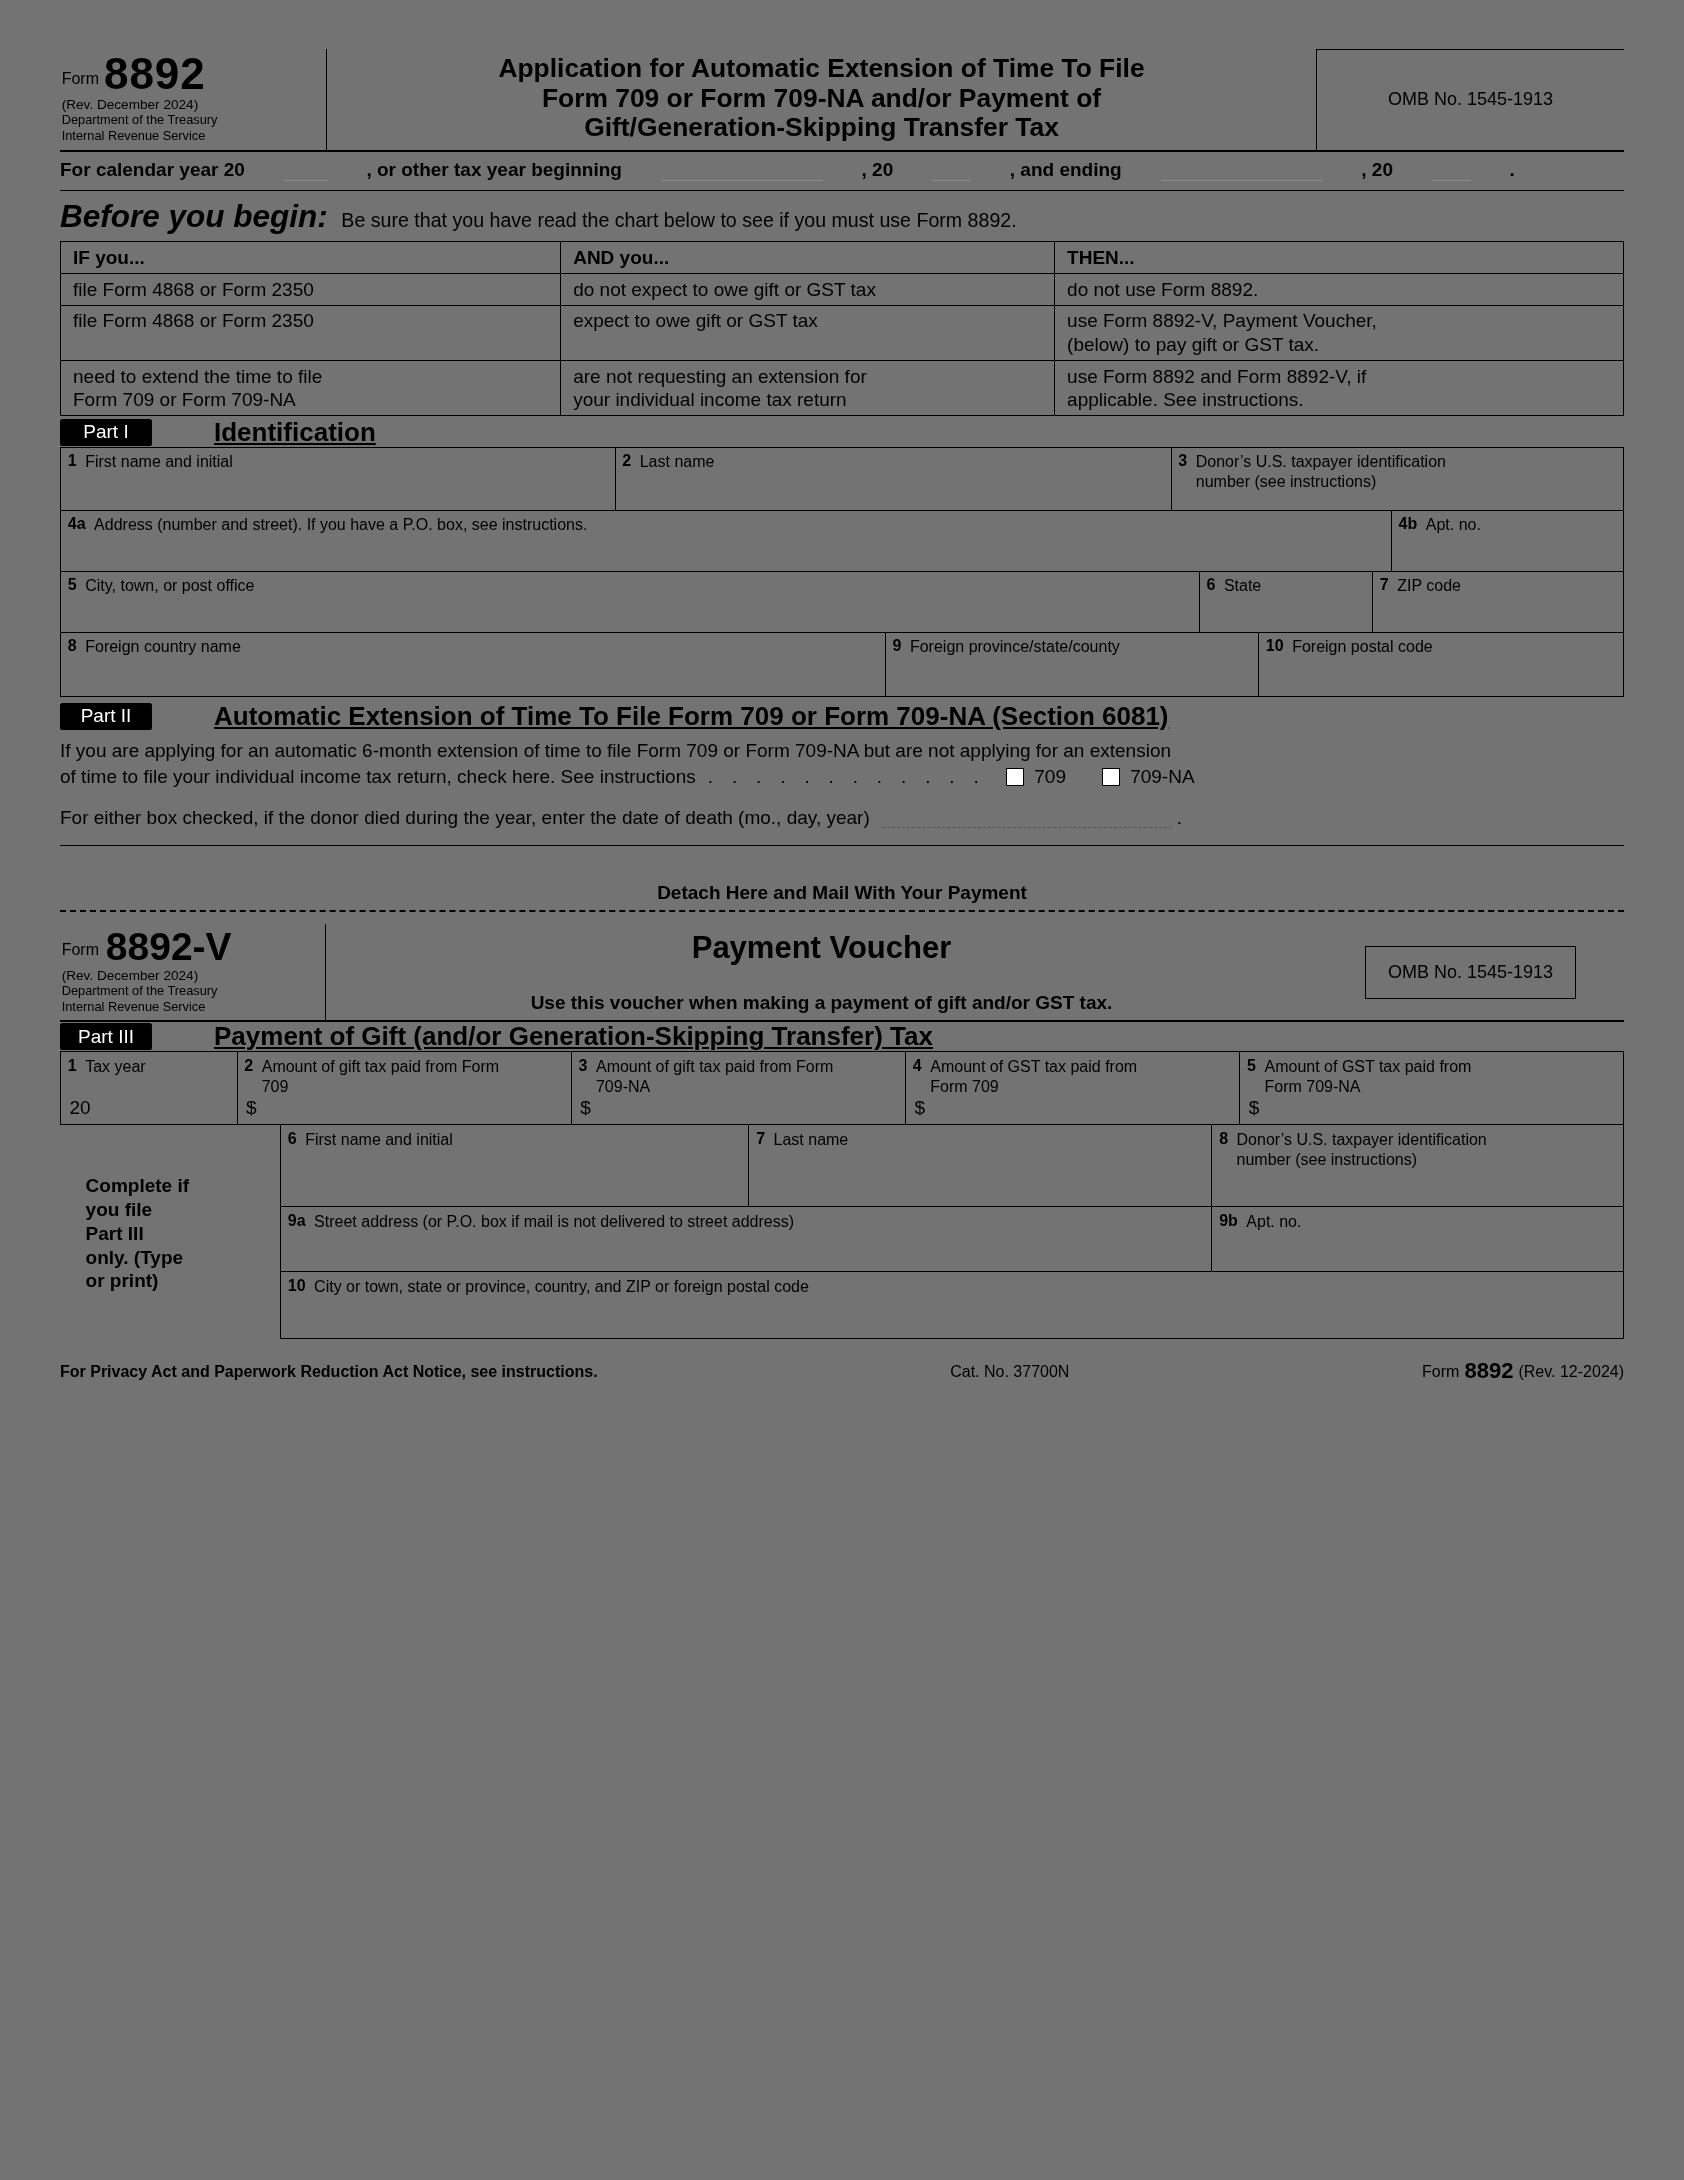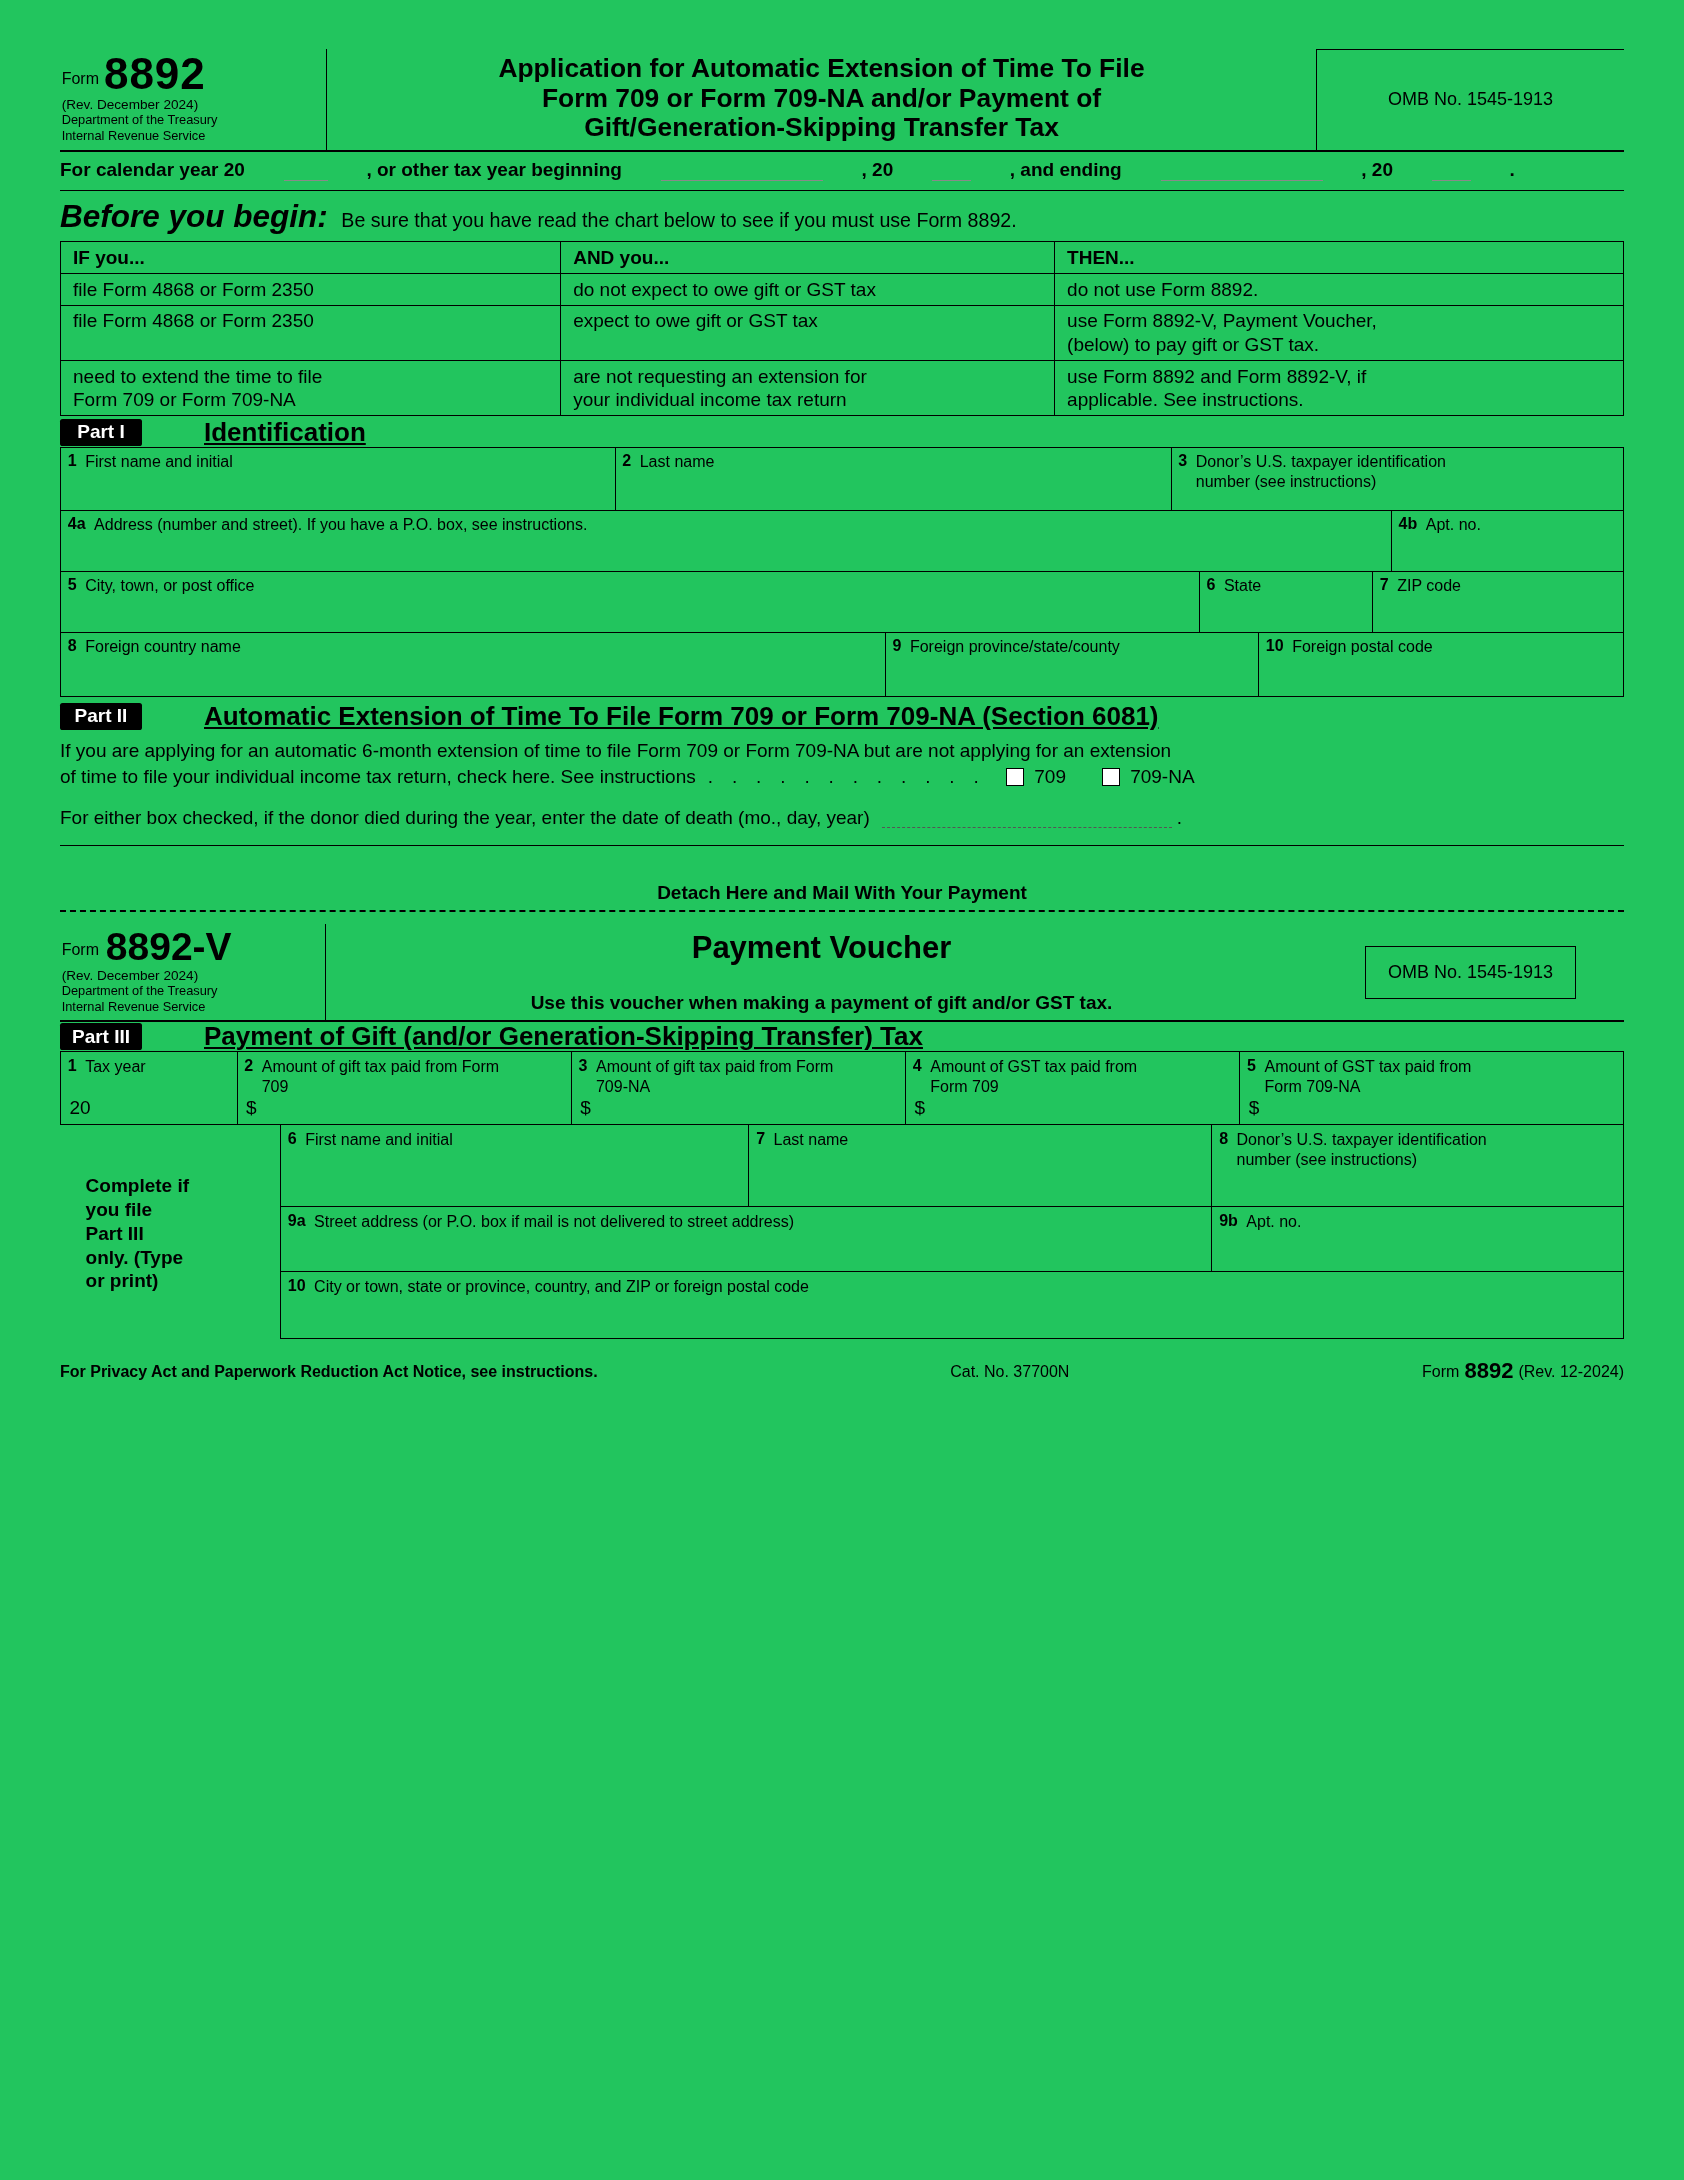--- a/index.html
+++ b/index.html
@@ -1,18 +1,18 @@
 <!DOCTYPE html>
 <html style="font-size:13.6px"><head>
 <meta charset="utf-8">
 <style>
   * { margin:0; padding:0; box-sizing:border-box; }
   html,body { background:#ffffff; }
   .page {
-    position:relative; width:1685px; height:2181px; background:#22c55e;
+    position:relative; width:1685px; height:2181px; background:#737373;
     font-family:"Liberation Sans", sans-serif; color:#000;
   }
   .content { position:absolute; left:60px; top:49px; width:1564px; }
   .pre { white-space:pre-line; }
 
   
   .hdr { display:flex; border-bottom:2.6px solid #000; }
   .hdr-left { width:266px; padding:5.1px 5.1px 5.1px 1.7px; }
   .form-line { display:flex; align-items:flex-end; }
   .form-word { font-size:16px; padding-bottom:6px; }
@@ -39,21 +39,21 @@
 
   
   table.chart { width:100%; border-collapse:collapse; }
   table.chart th, table.chart td { border:1.7px solid #000; font-size:19px; text-align:left;
     vertical-align:top; padding:3.4px 5.1px 4.3px 12px; line-height:1.22; font-weight:normal; }
   table.chart th { font-weight:bold; }
   .c1 { width:32%; } .c2 { width:31.6%; } .c3 { width:36.4%; }
 
   
   .part-bar { display:flex; align-items:center; height:29px; margin-top:1.7px; }
-  .part-box { background:#000; color:#fff; font-weight:bold; font-size:19px; width:82px;
+  .part-box { background:#000; color:#fff; font-weight:normal; font-size:19px; width:92px;
               text-align:center; padding:2.6px 0; border-radius:2.6px; flex:none; }
   .part-title { font-weight:bold; font-size:26px; margin-left:62px;text-decoration:underline; }
 
   
   .p1 { display:flex; }
   .p1-gutter { width:141px; display:flex; align-items:center; }
   .type-print { font-size:25.6px; font-weight:bold; width:82px; text-align:center; line-height:1.05; margin-left:5.1px; }
   .fields { flex:1; border:1.7px solid #000; }
   .frow { display:flex; border-bottom:1.7px solid #000; }
   .frow:last-child { border-bottom:none; }

